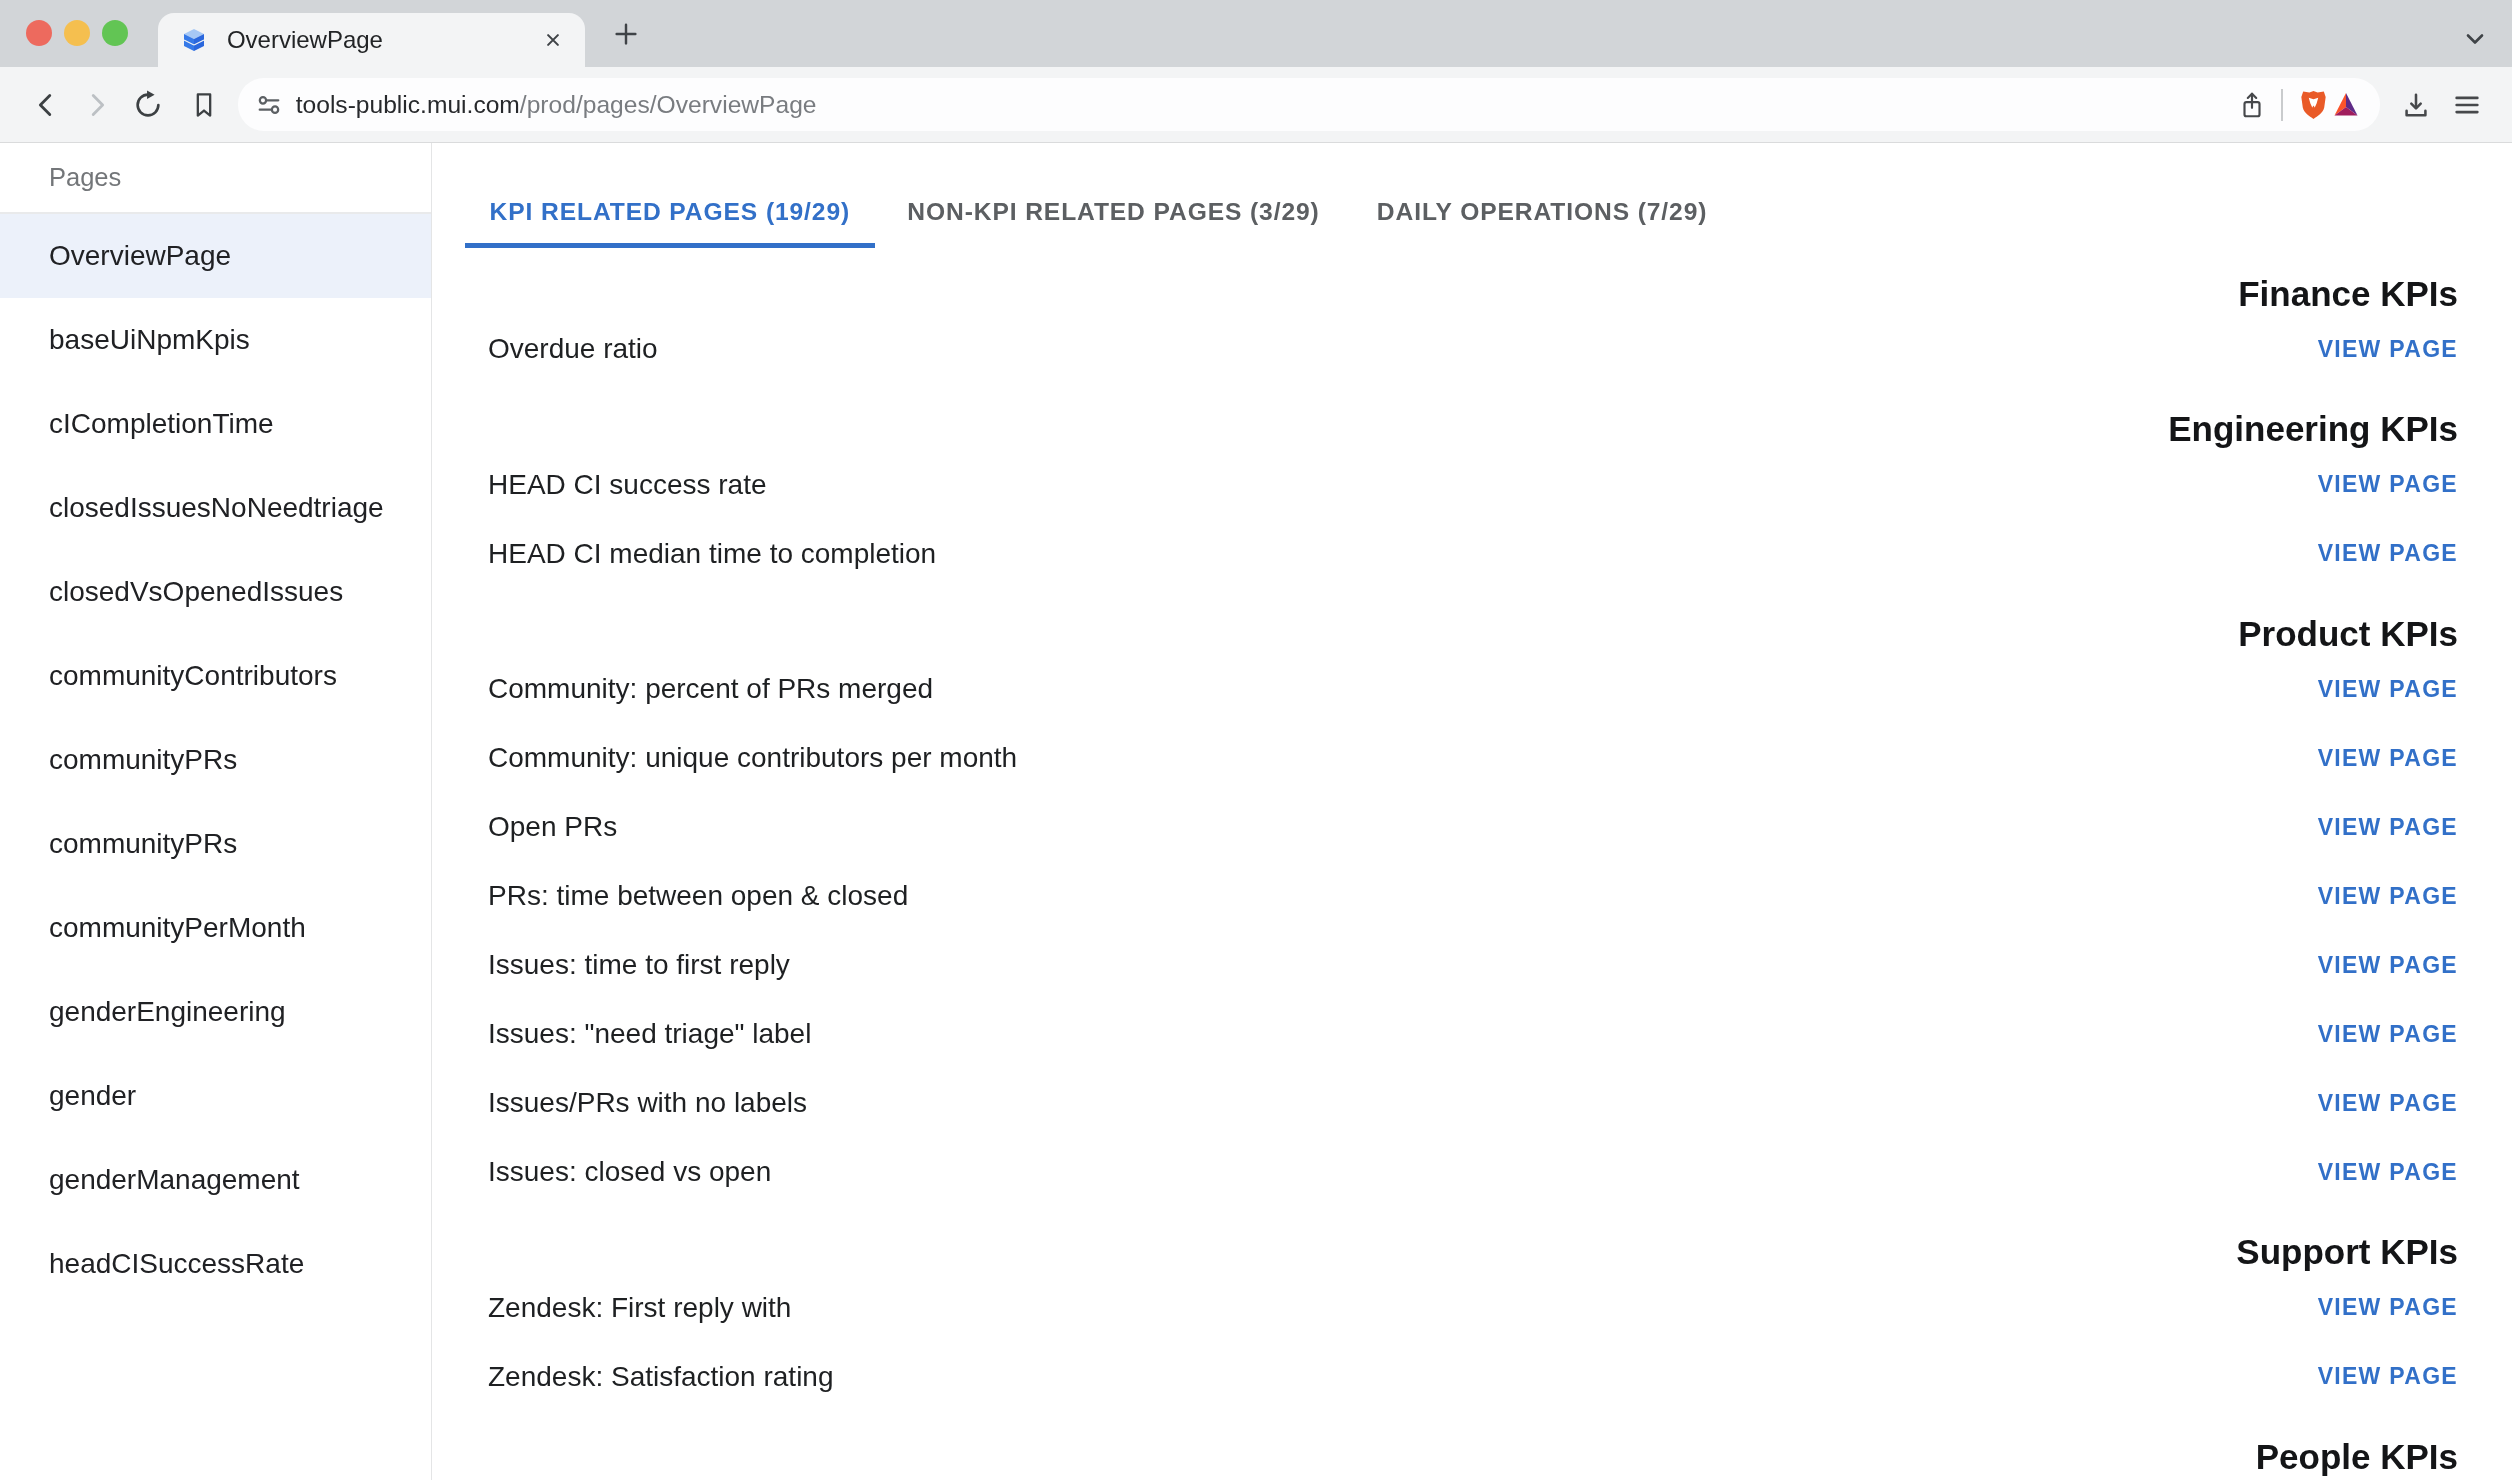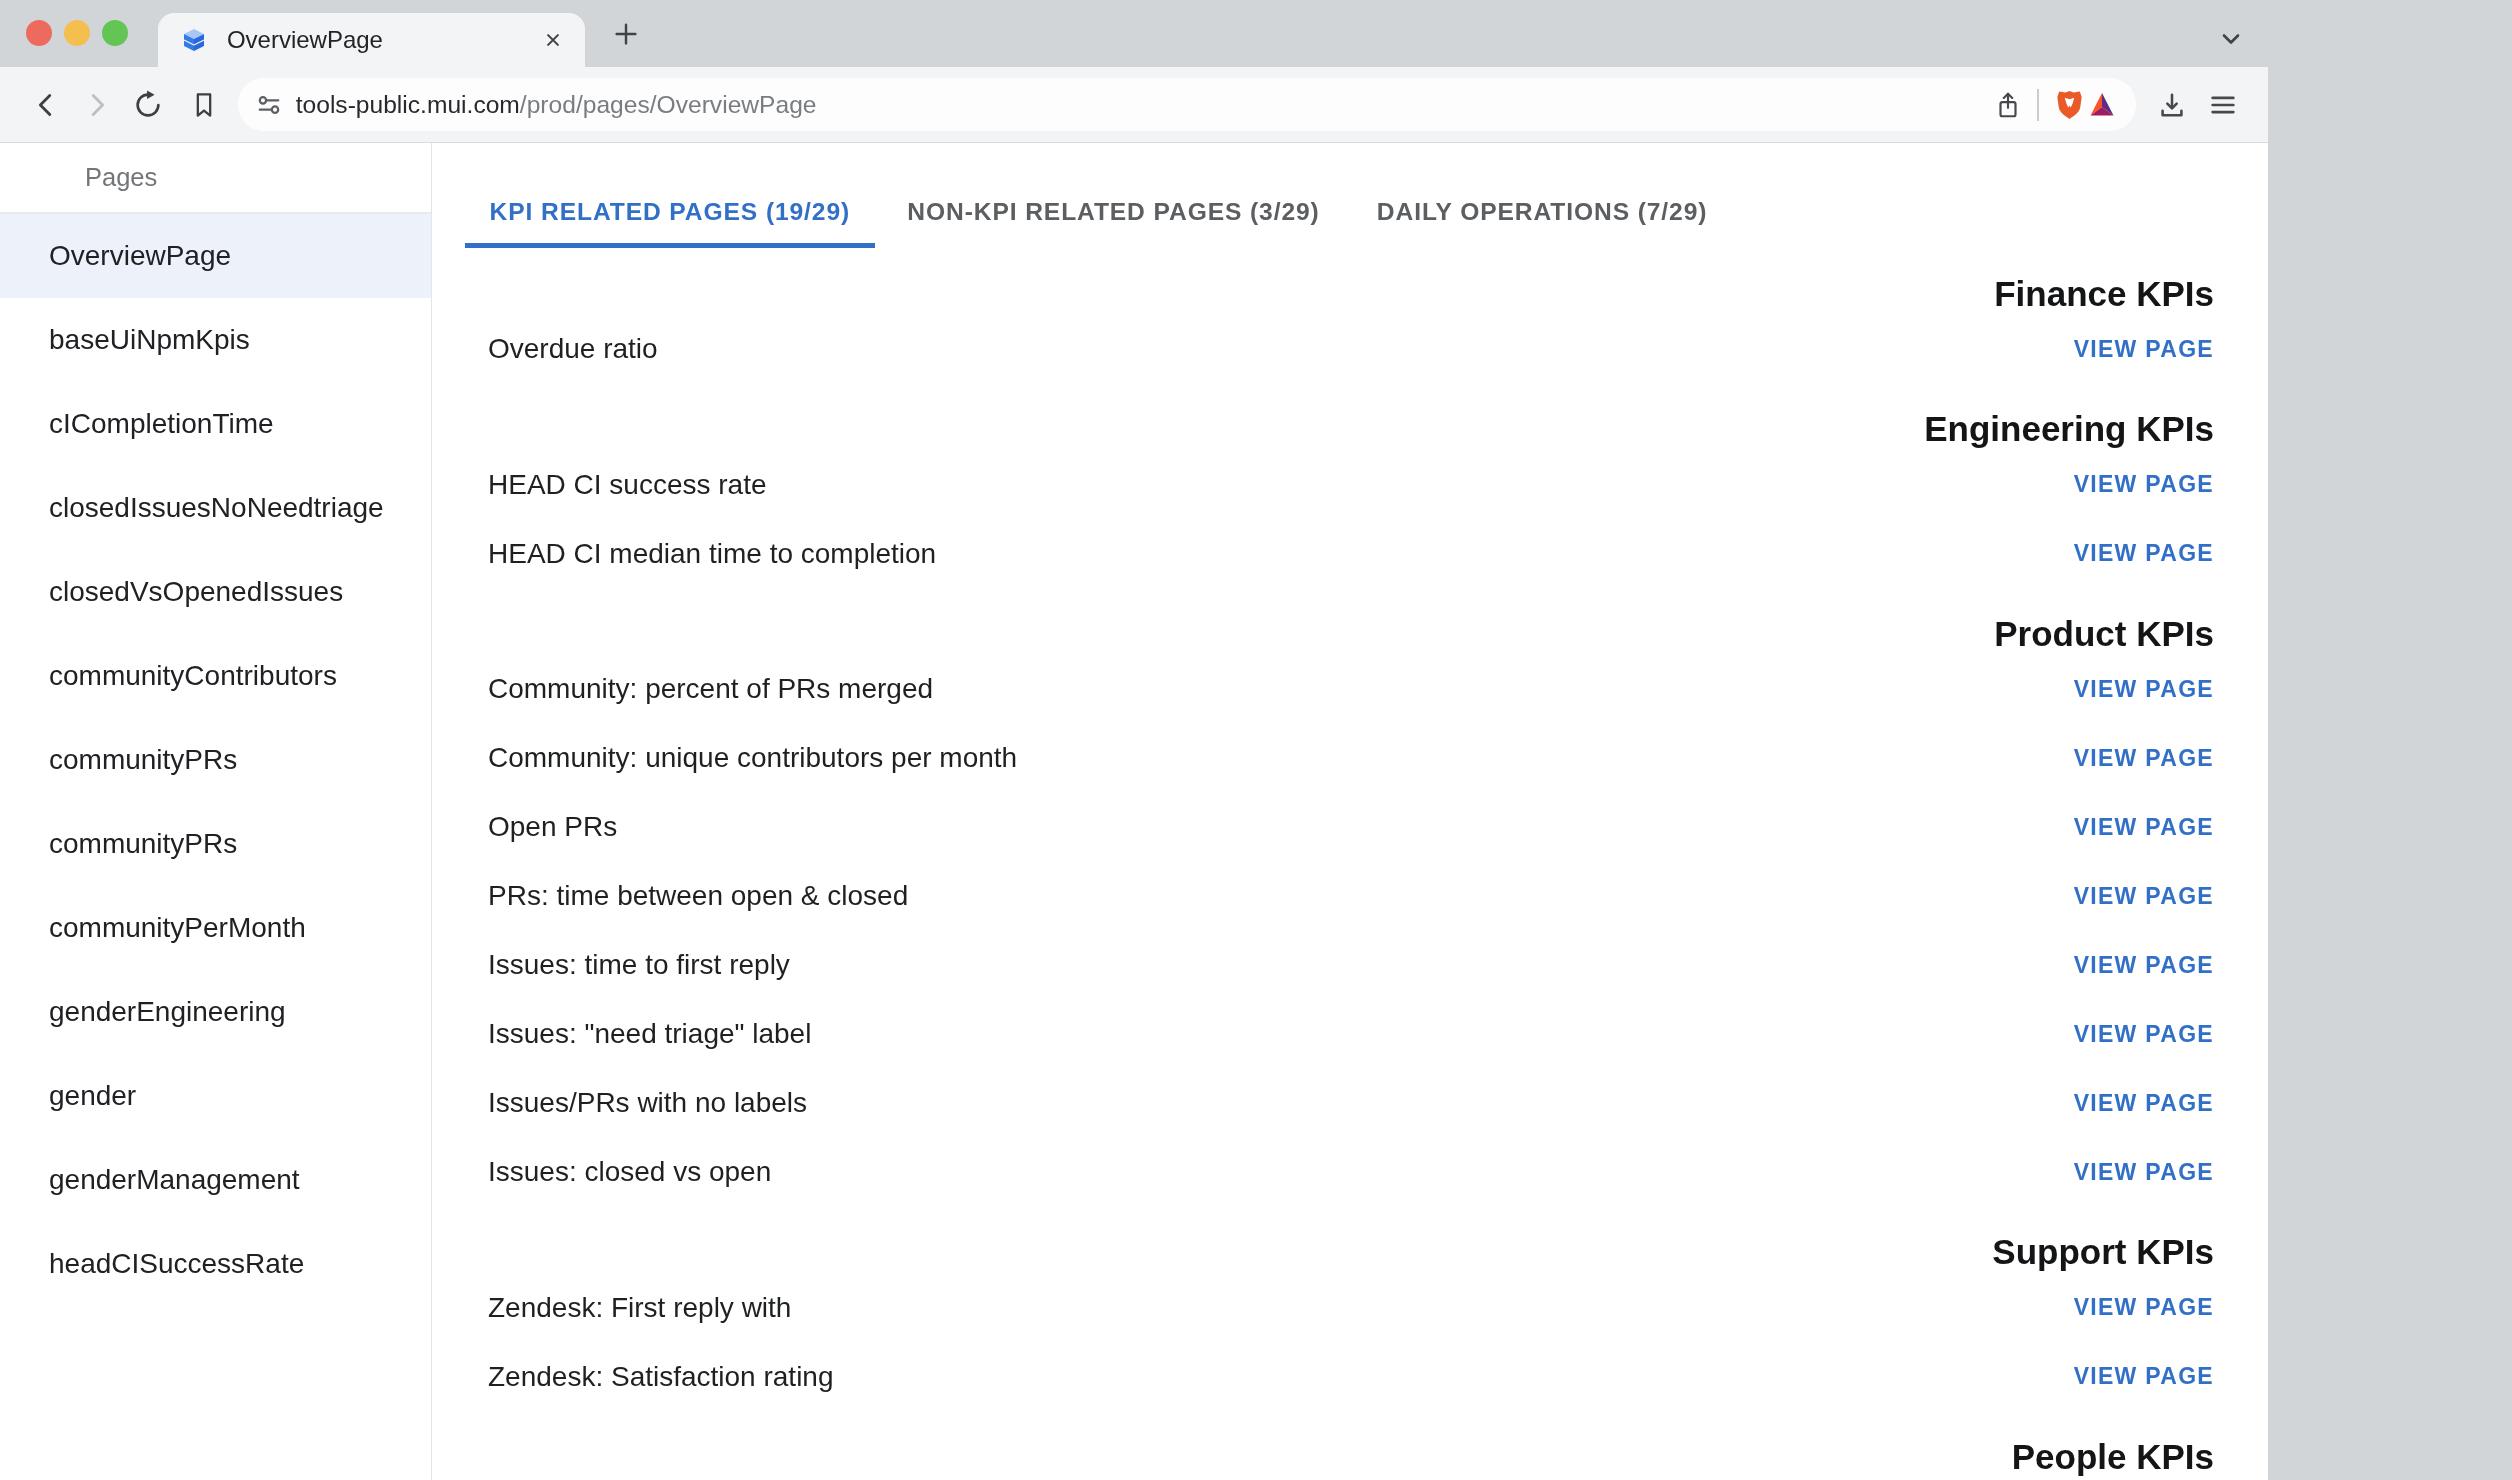--- a/index.html
+++ b/index.html
@@ -1,18 +1,18 @@
 <!DOCTYPE html>
 <html style="font-size:14px"><head>
 <meta charset="utf-8">
 <style>
   html,body{margin:0;padding:0;background:#d2d5d8;}
   *{box-sizing:border-box;}
   body{font-family:"Liberation Sans", sans-serif;}
-  .window{width:2268px;height:1480px;overflow:hidden;display:flex;flex-direction:column;background:#fff;}
+  .window{width:2512px;height:1480px;overflow:hidden;display:flex;flex-direction:column;background:#fff;}
 
   
   .tabbar{height:67px;background:#d2d5d8;position:relative;display:flex;align-items:flex-end;flex:none;}
   .traffic{position:absolute;left:25.5px;top:20px;display:flex;gap:12.3px;}
   .light{width:26px;height:26px;border-radius:50%;}
   .light.red{background:#ed6a5e;}
   .light.yellow{background:#f5bf4f;}
   .light.green{background:#62c554;}
   .tab{margin-left:158px;width:427px;height:54px;background:#f3f4f5;border-radius:16px 16px 0 0;display:flex;align-items:center;padding:0 19.3px;}
   .tab-title{flex:1;font-size:24px;color:#222426;margin-left:17.6px;white-space:nowrap;overflow:hidden;}
@@ -27,21 +27,21 @@
   .urlbar{flex:1;height:53px;background:#fdfdfe;border-radius:26px;display:flex;align-items:center;padding:0 17.6px;margin:0 10.5px 0 8.8px;min-width:0;}
   .url{flex:1;font-size:24.6px;margin-left:14px;white-space:nowrap;overflow:hidden;}
   .url .domain{color:#27292c;}
   .url .path{color:#797c80;}
   .urlbar .divider{width:1.8px;height:32px;background:#c9cbcd;margin:0 14px;flex:none;}
   .svgspan{display:flex;align-items:center;justify-content:center;}
 
   
   .content{flex:1;display:flex;min-height:0;background:#fff;}
   .sidebar{width:432px;flex:none;border-right:1.8px solid #e4e5e6;display:flex;flex-direction:column;}
-  .sidebar-header{height:69px;display:flex;align-items:center;padding-left:49px;color:#737679;font-size:25.5px;flex:none;margin-left:36px;}
+  .sidebar-header{height:69px;display:flex;align-items:center;padding-left:49px;color:#737679;font-size:25.5px;flex:none;}
   .sidebar-divider{height:1.8px;background:#e9eaeb;flex:none;}
   .sidebar-item{height:84px;display:flex;align-items:center;padding-left:49px;font-size:28px;color:#202124;cursor:pointer;flex:none;}
   .sidebar-item.selected{background:#ecf1fa;}
 
   main{flex:1;padding:0 54px 0 56px;min-width:0;}
   .tabs{display:flex;margin:33px 0 0 -23px;gap:8px;}
   .tab-btn{height:72px;display:flex;align-items:center;padding:0 24.6px;font-size:24.6px;font-weight:bold;letter-spacing:0.9px;color:#5c5f62;position:relative;cursor:pointer;white-space:nowrap;}
   .tab-btn.active{color:#3270c8;}
   .tab-btn.active::after{content:"";position:absolute;left:0;right:0;bottom:0;height:5.3px;background:#3270c8;}
 

